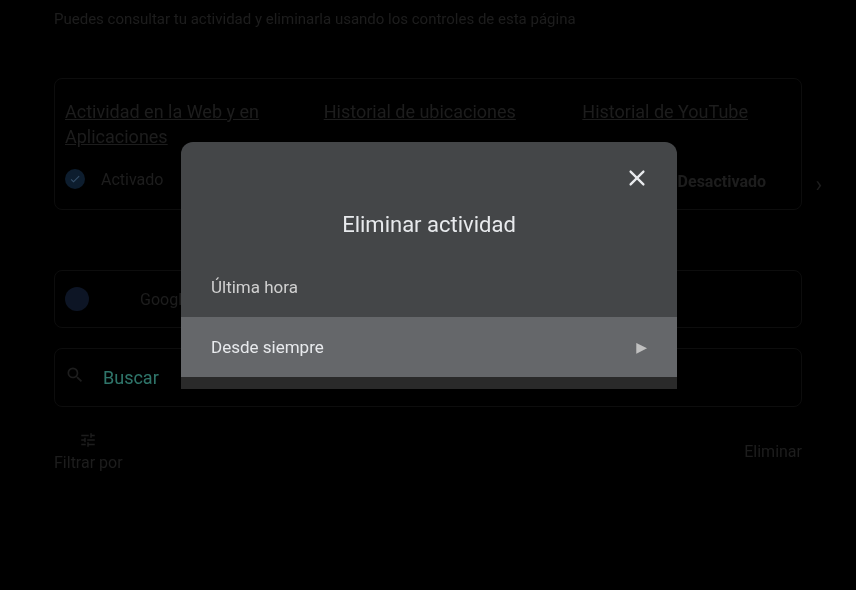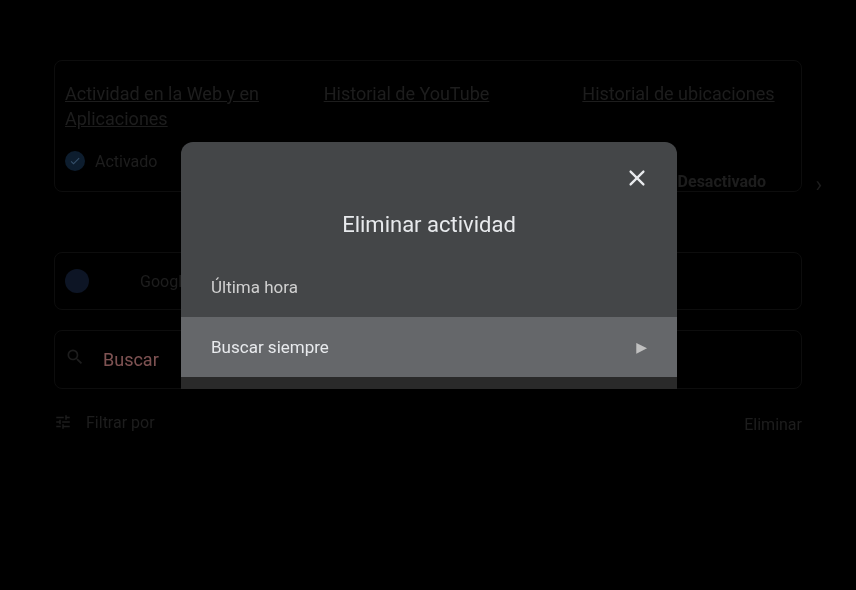--- a/index.html
+++ b/index.html
@@ -44,21 +44,21 @@
     .bg-card-title {
       font-size: 18px;
       color: #3a3a3a;
       line-height: 1.4;
       text-decoration: underline;
     }
     .bg-status-row {
       display: flex;
       align-items: center;
       margin-top: 20px;
-      gap: 10px;
+      gap: 16px;
     }
     .bg-check {
       width: 20px;
       height: 20px;
       border-radius: 50%;
       background: #1a3a5c;
       display: inline-flex;
       align-items: center;
       justify-content: center;
     }
@@ -109,31 +109,32 @@
       display: flex;
       align-items: center;
       gap: 18px;
     }
     .bg-search-icon {
       color: #3a3a3a;
       font-size: 20px;
     }
     .bg-search-text {
       font-size: 18px;
-      color: #fca5a5;
+      color: #5eead4;
     }
     .bg-bottom-row {
       margin-top: 24px;
       display: flex;
       align-items: center;
       justify-content: space-between;
     }
     .bg-filter {
       display: flex;
-      gap: 14px;
+      align-items: center;
+      flex-direction: column;
     }
     .bg-filter-icon {
       color: #3a3a3a;
       font-size: 16px;
     }
     .bg-filter-text {
       font-size: 16px;
       color: #3a3a3a;
     }
     .bg-delete {
@@ -201,38 +202,39 @@
     }
     .modal-bottom {
       height: 12px;
       background: #2a2a2a;
     }
   </style>
 </head>
 <body>
 
 <div class="bg-content">
+  <div class="bg-intro">Puedes consultar tu actividad y eliminarla usando los controles de esta página</div>
 
   <div class="bg-cards">
     <div class="bg-card">
       <div class="bg-card-title">Actividad en la Web y en Aplicaciones</div>
       <div class="bg-status-row">
         <span class="bg-check">
           <svg viewBox="0 0 24 24" width="12" height="12" fill="#6a9fd4">
               <path d="M9 16.17L4.83 12l-1.42 1.41L9 19 21 7l-1.41-1.41z"></path>
             </svg>
         </span>
         <span class="bg-status-text">Activado</span>
       </div>
     </div>
     <div class="bg-card">
+      <div class="bg-card-title">Historial de ubicaciones</div>
+    </div>
+    <div class="bg-card">
       <div class="bg-card-title">Historial de YouTube</div>
-    </div>
-    <div class="bg-card">
-      <div class="bg-card-title">Historial de ubicaciones</div>
     </div>
   </div>
 
   <span class="bg-deactivated">Desactivado</span>
   <span class="bg-chevron-right">›</span>
 
   <div class="bg-google-row">
     <span class="bg-google-icon"></span>
     <span class="bg-google-text">Google</span>
   </div>
@@ -266,17 +268,17 @@
     <svg viewBox="0 0 24 24" fill="none" stroke="#e8eaed" stroke-width="2.5" stroke-linecap="round">
       <line x1="5" y1="5" x2="19" y2="19"></line>
       <line x1="19" y1="5" x2="5" y2="19"></line>
     </svg>
   </div>
   <div class="modal-title">Eliminar actividad</div>
   <div class="modal-item">
     <span>Última hora</span>
   </div>
   <div class="modal-item highlighted">
-    <span>Buscar siempre</span>
+    <span>Desde siempre</span>
     <span class="modal-arrow">▶</span>
   </div>
   <div class="modal-bottom"></div>
 </div>
 
 </body></html>

